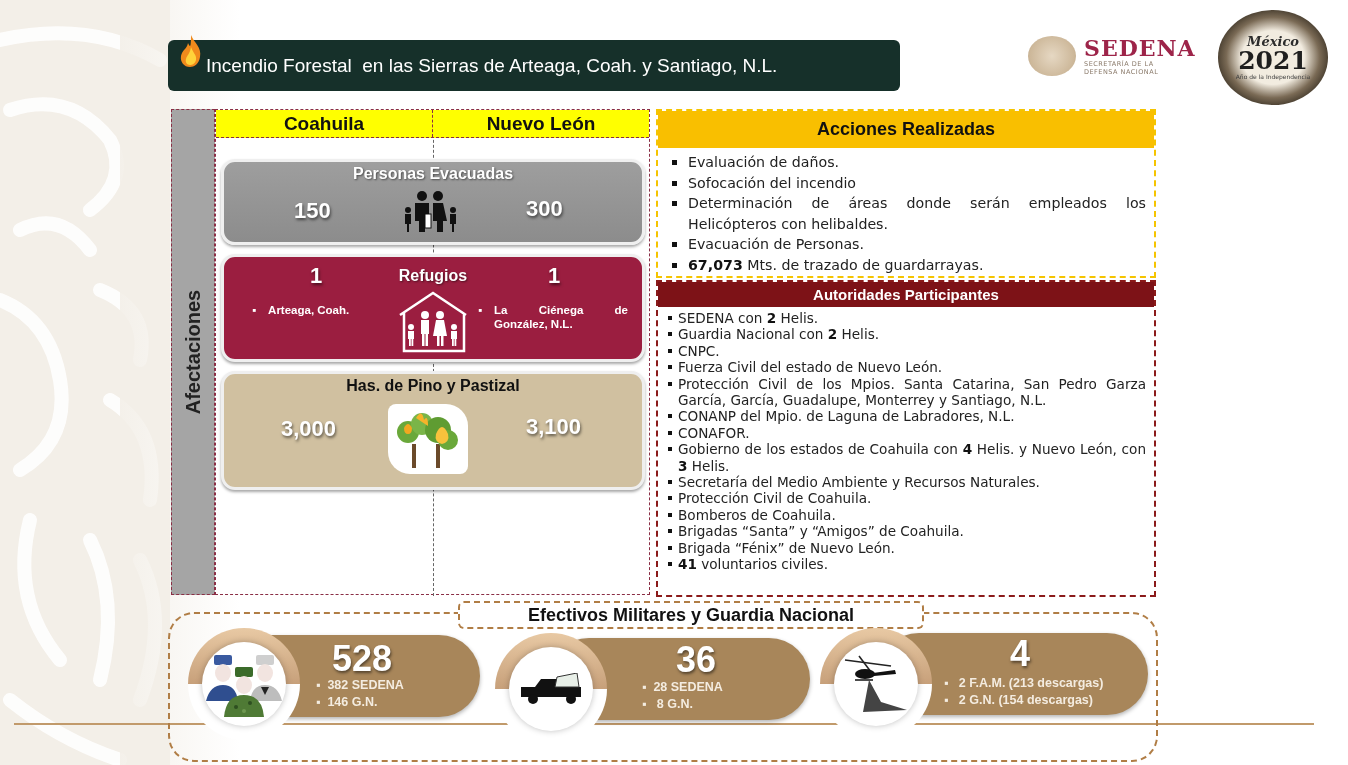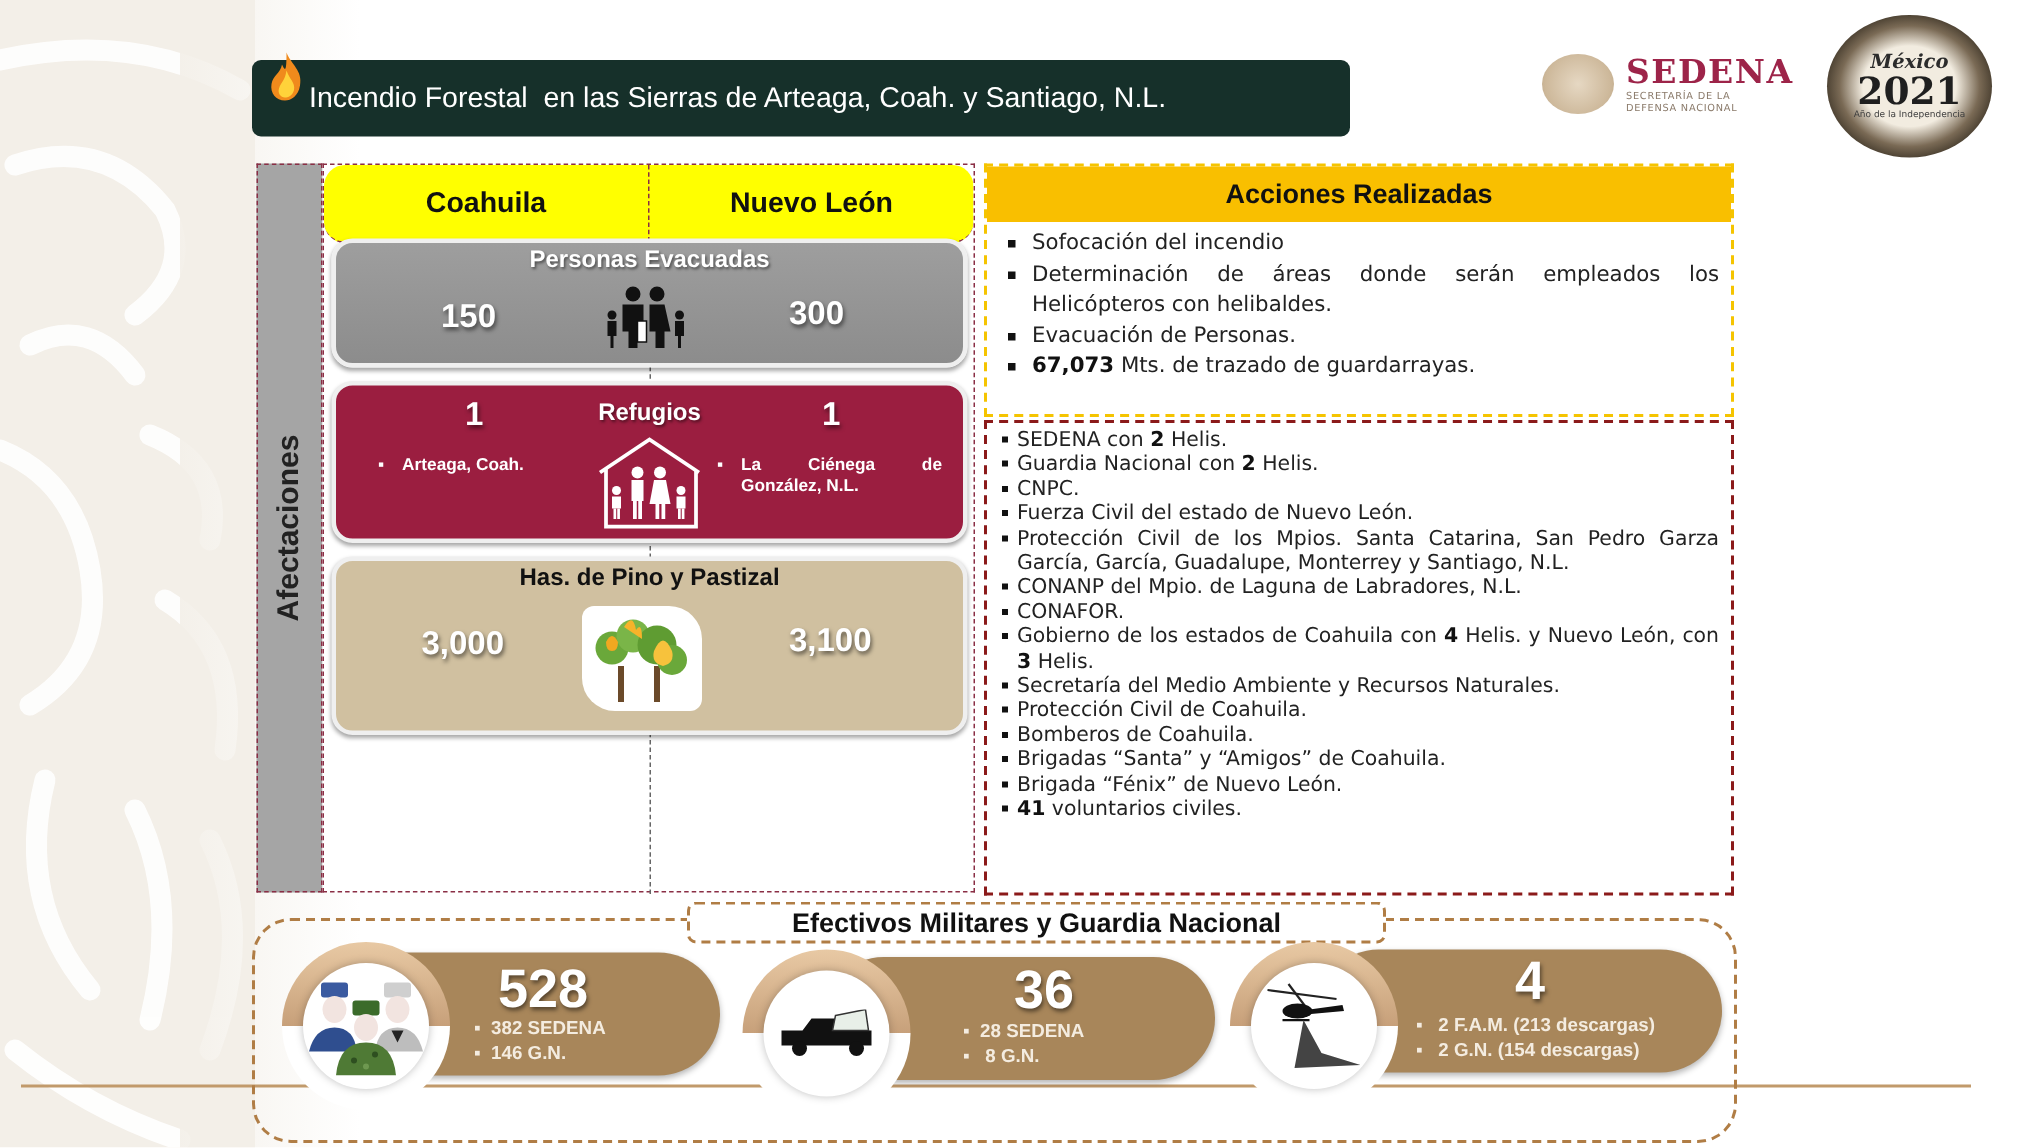--- a/index.html
+++ b/index.html
@@ -68,22 +68,22 @@
     font-size: 20px; color: #222; white-space: nowrap;
   }
   .afect-main {
     position: absolute; left: 215px; top: 109px; width: 435px; height: 486px;
     border: 1px dashed #8a2e45; background: #ffffff;
   }
   .afect-main .midline {
     position: absolute; left: 217px; top: 0; height: 486px; border-left: 1px dashed #666;
   }
   .states-header {
-    position: absolute; left: 0; top: 0; width: 433px; height: 52px;
-    background: #ffff00; border-bottom: 1px dashed #8a2e45; display: flex; border-radius: 14px;
+    position: absolute; left: 0; top: 0; width: 433px; height: 28px;
+    background: #ffff00; border-bottom: 1px dashed #8a2e45; display: flex;
   }
   .states-header .st {
     flex: 1; display: flex; align-items: center; justify-content: center;
     font-family: "Liberation Sans", sans-serif; font-weight: bold; font-size: 19px; color: #111;
   }
   .card {
     position: absolute; left: 5px; width: 424px; border-radius: 14px;
     border: 3px solid #efefef; box-shadow: 0 2px 3px rgba(0,0,0,0.35);
     color: #ffffff;
   }
@@ -300,28 +300,30 @@
         <path d="M16 24 q4 -8 8 0 q0 6 -4 6 q-4 0 -4 -6 z" fill="#f1a820"></path>
       </svg>
     </div>
   </div>
 
 </div>
 
 <div class="acciones">
   <div class="head">Acciones Realizadas</div>
   <ul class="blist">
+    <li><b></b><span>Evaluación de daños.</span></li>
     <li><b></b><span>Sofocación del incendio</span></li>
     <li><b></b><span>Determinación de áreas donde serán empleados los Helicópteros con helibaldes.</span></li>
     <li><b></b><span>Evacuación de Personas.</span></li>
     <li><b>67,073</b><span> Mts. de trazado de guardarrayas.</span></li>
   </ul>
 </div>
 
 <div class="autoridades">
+  <div class="head">Autoridades Participantes</div>
   <ul class="blist">
     <li><span>SEDENA con </span><b>2</b><span> Helis.</span></li>
     <li><span>Guardia Nacional con </span><b>2</b><span> Helis.</span></li>
     <li><span>CNPC.</span></li>
     <li><span>Fuerza Civil del estado de Nuevo León.</span></li>
     <li><span>Protección Civil de los Mpios. Santa Catarina, San Pedro Garza García, García, Guadalupe, Monterrey y Santiago, N.L.</span></li>
     <li><span>CONANP del Mpio. de Laguna de Labradores, N.L.</span></li>
     <li><span>CONAFOR.</span></li>
     <li><span>Gobierno de los estados de Coahuila con </span><b>4</b><span> Helis. y Nuevo León, con </span><b>3</b><span> Helis.</span></li>
     <li><span>Secretaría del Medio Ambiente y Recursos Naturales.</span></li>

